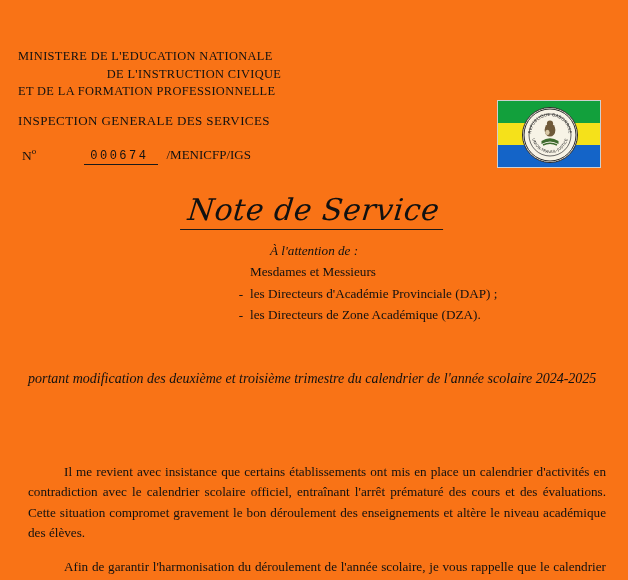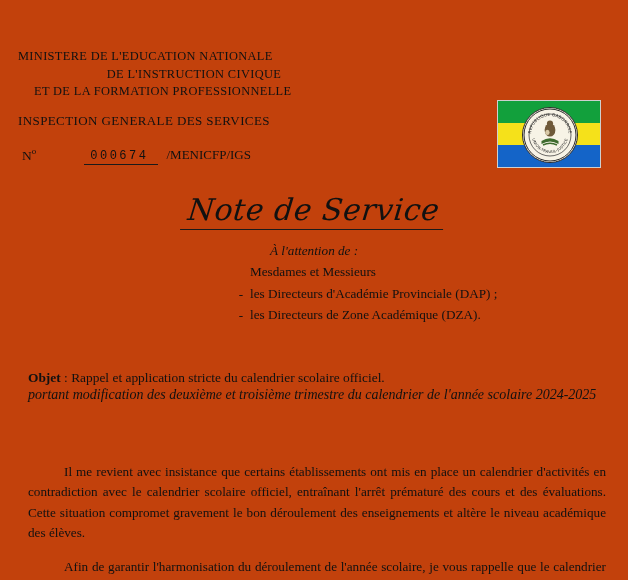--- a/index.html
+++ b/index.html
@@ -11,21 +11,21 @@
     height: 580px;
     background: #fdfdfb;
     font-family: "Liberation Serif", serif;
     color: #111;
     overflow: hidden;
   }
   .page {
     position: relative;
     width: 628px;
     height: 580px;
-    background: #c2410c;
+    background: #f97316;
     box-sizing: border-box;
   }
 
   
   .letterhead {
     position: absolute;
     left: 18px;
     top: 48px;
     width: 330px;
   }
@@ -33,21 +33,21 @@
     font-family: "Liberation Serif", serif;
     font-size: 12.4px;
     letter-spacing: 0.35px;
     line-height: 1.42;
     white-space: nowrap;
     font-variant: small-caps;
     text-transform: uppercase;
   }
   .lh-line.l1 { margin-left: 0px; }
   .lh-line.l2 { margin-left: 22px; text-align: center; }
-  .lh-line.l3 { margin-left: 16px; }
+  .lh-line.l3 { margin-left: 0px; }
 
   .inspection {
     position: absolute;
     left: 18px;
     top: 113px;
     font-size: 13px;
     letter-spacing: 0.4px;
     text-transform: uppercase;
     white-space: nowrap;
   }
@@ -279,23 +279,20 @@
       <span class="bullet">-</span>
       <span>les Directeurs d'Académie Provinciale (DAP) ;</span>
     </div>
     <div class="row">
       <span class="bullet">-</span>
       <span>les Directeurs de Zone Académique (DZA).</span>
     </div>
   </div>
 
   <div class="objet">
-    <div class="l-objet">
-      <b>Objet</b><span> : </span><span>Rappel et application stricte du calendrier scolaire officiel.</span>
-    </div>
     <div class="l-ref2">portant modification des deuxième et troisième trimestre du calendrier de l'année scolaire 2024-2025</div>
   </div>
 
 
   <div class="body">
     <p>Il me revient avec insistance que certains établissements ont mis en place un calendrier d'activités en contradiction avec le calendrier scolaire officiel, entraînant l'arrêt prématuré des cours et des évaluations. Cette situation compromet gravement le bon déroulement des enseignements et altère le niveau académique des élèves.</p>
     <p class="clipped">Afin de garantir l'harmonisation du déroulement de l'année scolaire, je vous rappelle que le calendrier scolaire fixé par l'arrêté susmentionné doit être rigoureusement respecté.</p>
   </div>
 
 </div>

